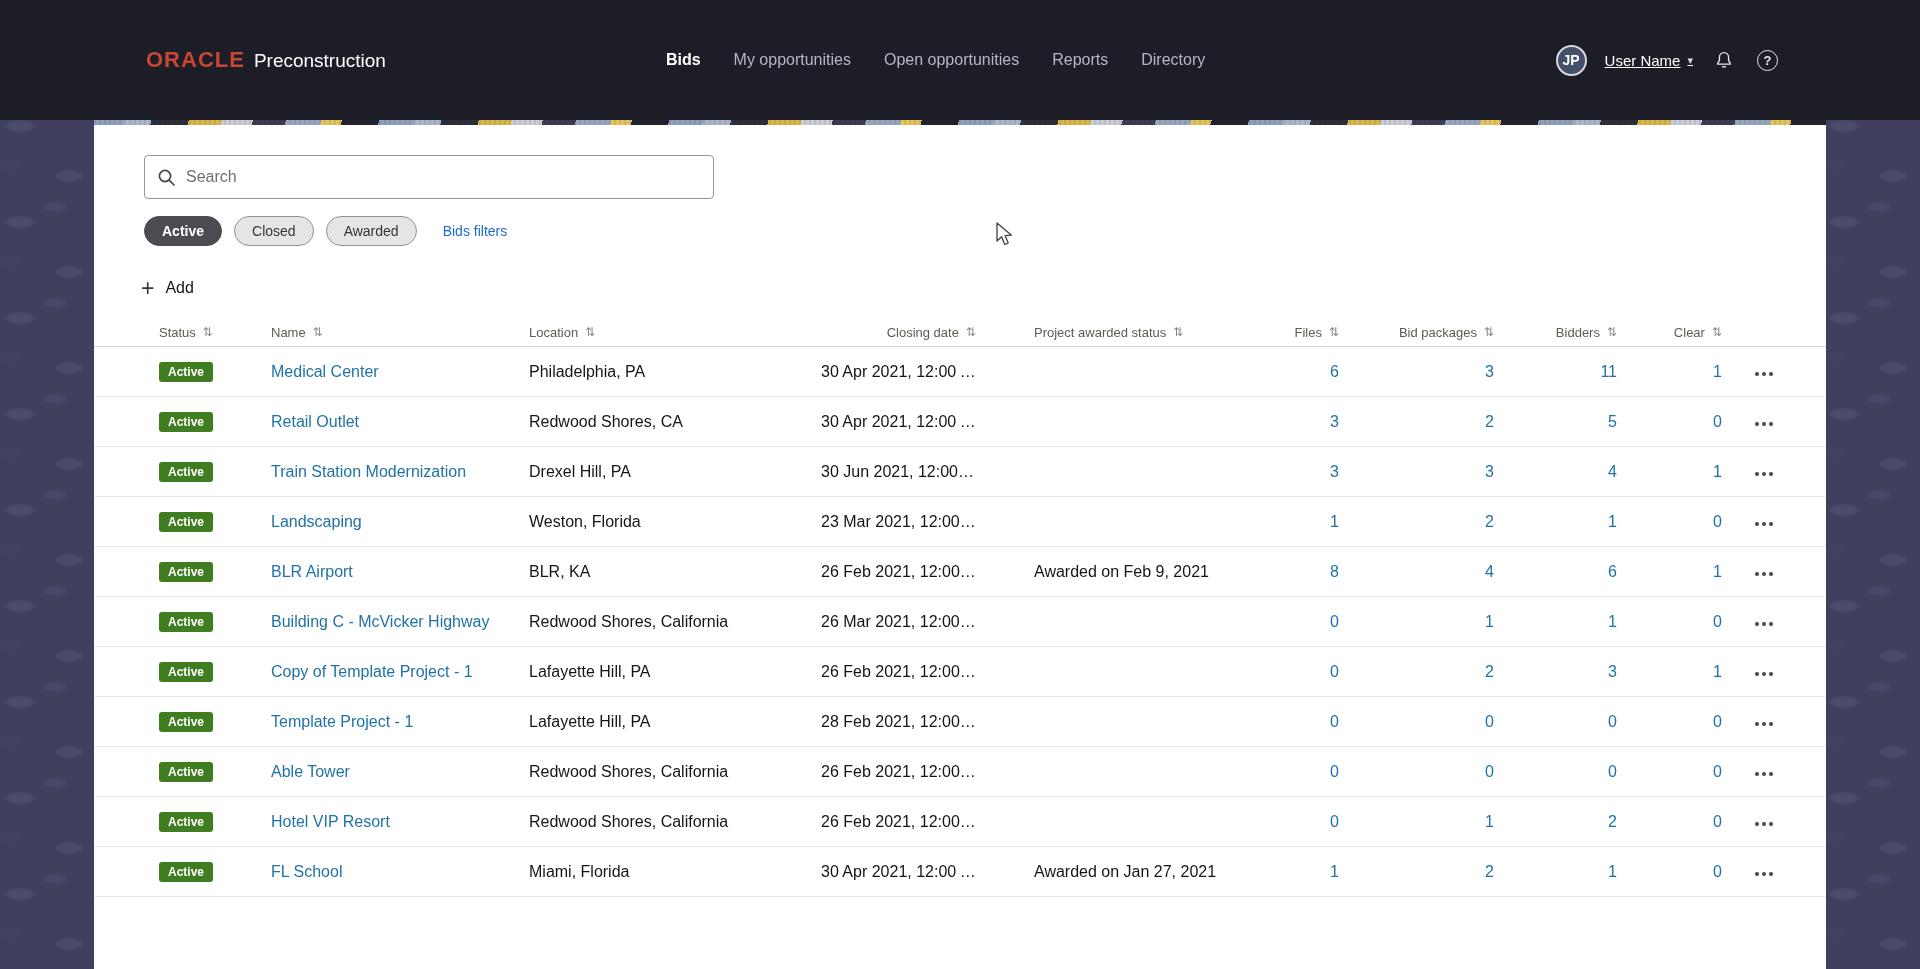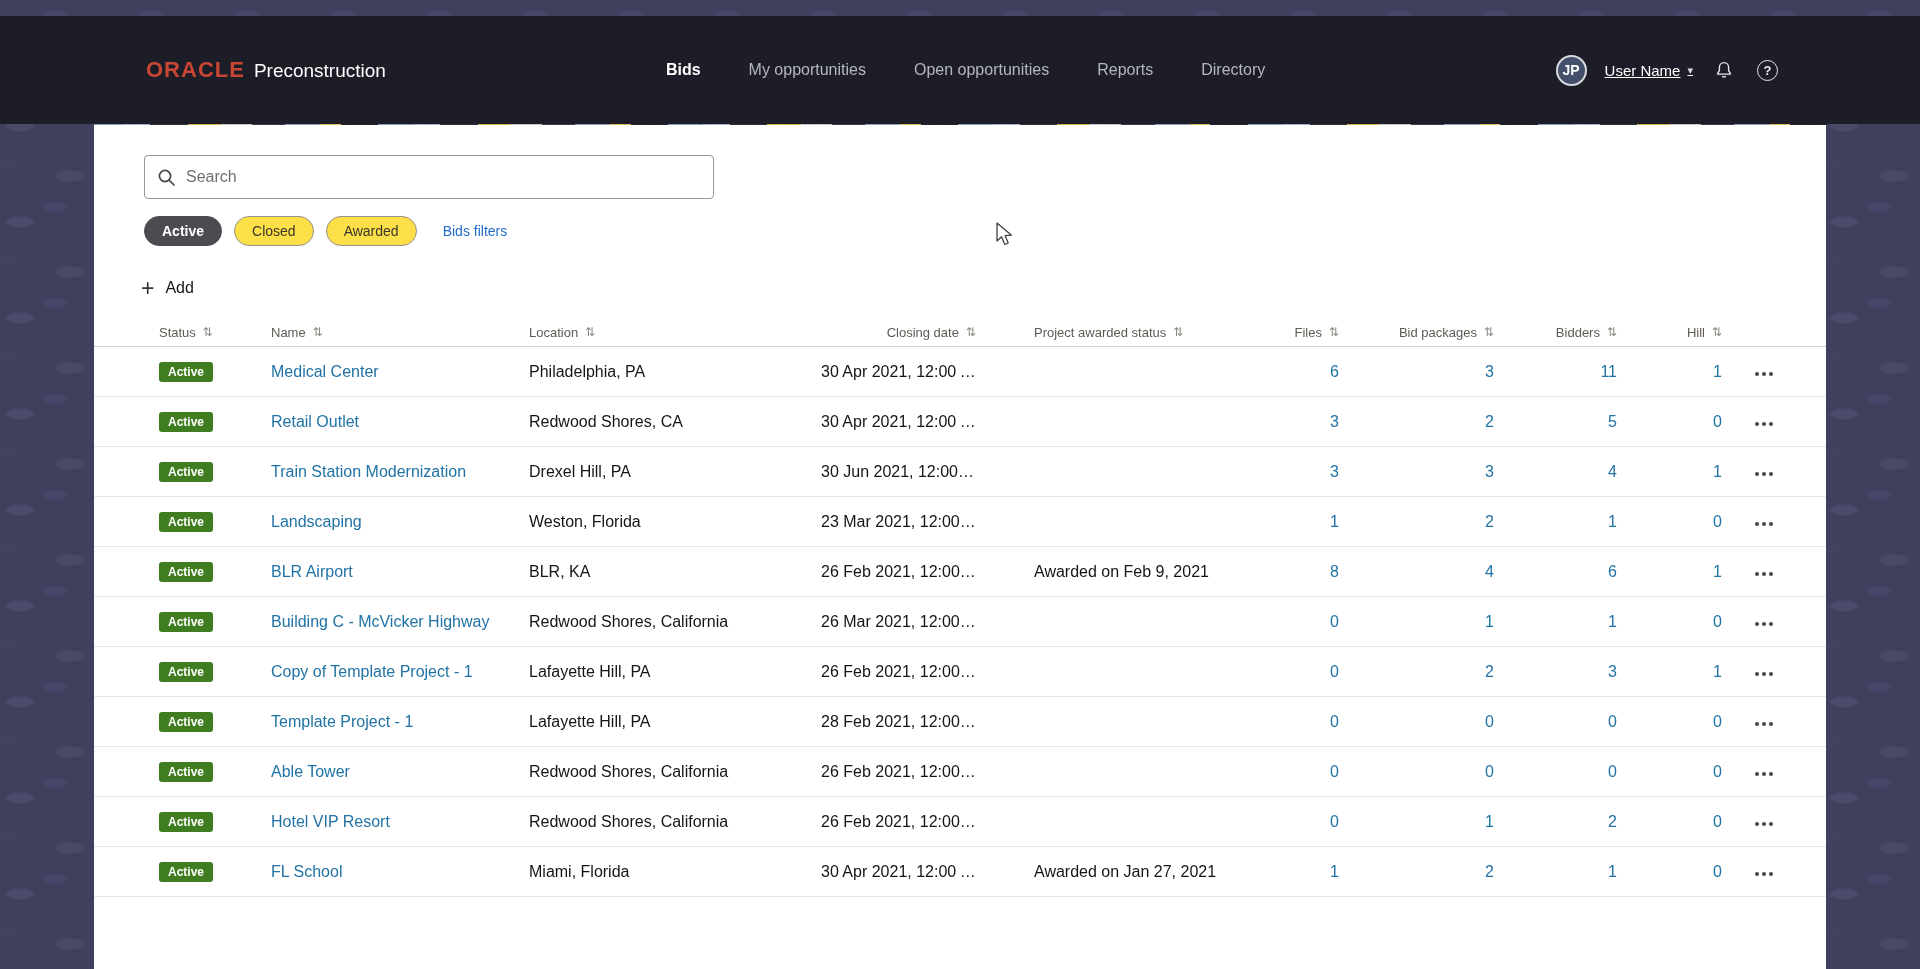--- a/index.html
+++ b/index.html
@@ -15,26 +15,26 @@
     background-color:var(--page-bg);
     background-image:
       radial-gradient(ellipse 26px 10px at 20px 30px, #4a4a6b 45%, transparent 62%),
       radial-gradient(ellipse 26px 10px at 70px 80px, #494968 45%, transparent 62%),
       radial-gradient(ellipse 22px 9px at 55px 15px, #46466a 45%, transparent 62%),
       radial-gradient(ellipse 20px 8px at 10px 70px, #45456656 45%, transparent 62%);
     background-size:96px 96px;
     position:relative;color:#161513;
   }
   
-  .topbar{position:absolute;top:16px;left:0;right:0;height:108px;background:var(--header-bg);
+  .topbar{position:absolute;top:0;left:0;right:0;height:120px;background:var(--header-bg);
     display:flex;align-items:center;padding:0 140px 0 146px;z-index:5;}
   .brand{display:flex;align-items:baseline;gap:9px;}
   .brand-oracle{color:var(--brand-red);font-weight:700;font-size:22px;letter-spacing:1px;}
   .brand-product{color:#fff;font-size:19px;font-weight:400;}
-  .topnav{display:flex;align-items:center;gap:48px;margin-left:280px;}
+  .topnav{display:flex;align-items:center;gap:33px;margin-left:280px;}
   .nav-item{color:#b4b6c2;font-size:16px;text-decoration:none;white-space:nowrap;}
   .nav-item.active{color:#fff;font-weight:700;}
   .topbar-right{margin-left:auto;display:flex;align-items:center;gap:18px;}
   .avatar{width:31px;height:31px;border-radius:50%;background:#44506b;border:2px solid #d9d9de;
     color:#fff;font-size:14px;font-weight:700;display:flex;align-items:center;justify-content:center;cursor:pointer;}
   .user-menu{display:flex;align-items:center;gap:7px;background:none;border:none;color:#fff;
     font-size:15px;font-family:inherit;cursor:pointer;text-decoration:underline;}
   .caret{font-size:11px;color:#d8d8de;}
   .icon-btn{background:none;border:none;cursor:pointer;display:flex;align-items:center;justify-content:center;padding:2px;}
   .help-circle{width:21px;height:21px;border:1.6px solid #e8e8ec;border-radius:50%;color:#e8e8ec;
@@ -52,21 +52,21 @@
   .card-body{padding:0;}
   .page-title{font-size:24px;font-weight:700;color:#161513;margin:30px 0 0 50px;}
   
   .search-box{margin:30px 0 16px 50px;width:570px;height:44px;border:1px solid #979695;border-radius:4px;
     display:flex;align-items:center;padding:0 12px;background:#fff;}
   .search-box input{border:none;outline:none;flex:1;font-size:16px;font-family:inherit;color:#161513;margin-left:10px;}
   .search-box input::placeholder{color:#716f6d;}
   
   .filters-row{margin:17px 0 0 50px;display:flex;align-items:center;gap:12px;height:30px;}
   .chip{height:30px;padding:0 17px;border-radius:16px;font-size:14px;font-family:inherit;cursor:pointer;
-    background:#fde047;color:#39352f;border:1px solid #94918e;}
+    background:#e5e5e5;color:#39352f;border:1px solid #94918e;}
   .chip.selected{background:var(--chip-selected-bg);color:#fff;border-color:var(--chip-selected-bg);font-weight:700;}
   .clear-link{margin-left:14px;color:var(--clear-link);font-size:14px;text-decoration:none;cursor:pointer;}
   
   .add-btn{margin:32px 0 0 47px;display:flex;align-items:center;gap:11px;background:none;border:none;
     font-family:inherit;font-size:16px;color:#161513;cursor:pointer;}
   .add-btn .plus{font-size:23px;font-weight:400;line-height:20px;color:#39352f;}
   
   .table{margin-top:20px;}
   .thead-row,.tr{display:grid;grid-template-columns:var(--grid-cols);align-items:center;
     padding:0 20px 0 65px;}
@@ -177,21 +177,21 @@
             </div>
             <div class="th a-r">
               <span>Bid packages</span>
               <span class="sort">⇅</span>
             </div>
             <div class="th a-r">
               <span>Bidders</span>
               <span class="sort">⇅</span>
             </div>
             <div class="th a-r">
-              <span>Hill</span>
+              <span>Clear</span>
               <span class="sort">⇅</span>
             </div>
             <div></div>
           </div>
         <div>
             <div class="tr">
               <div class="td"><div class="badge">Active</div></div>
               <div class="td"><a class="link">Medical Center</a></div>
               <div class="td">Philadelphia, PA</div>
               <div class="td a-r">30 Apr 2021, 12:00 AM</div>

